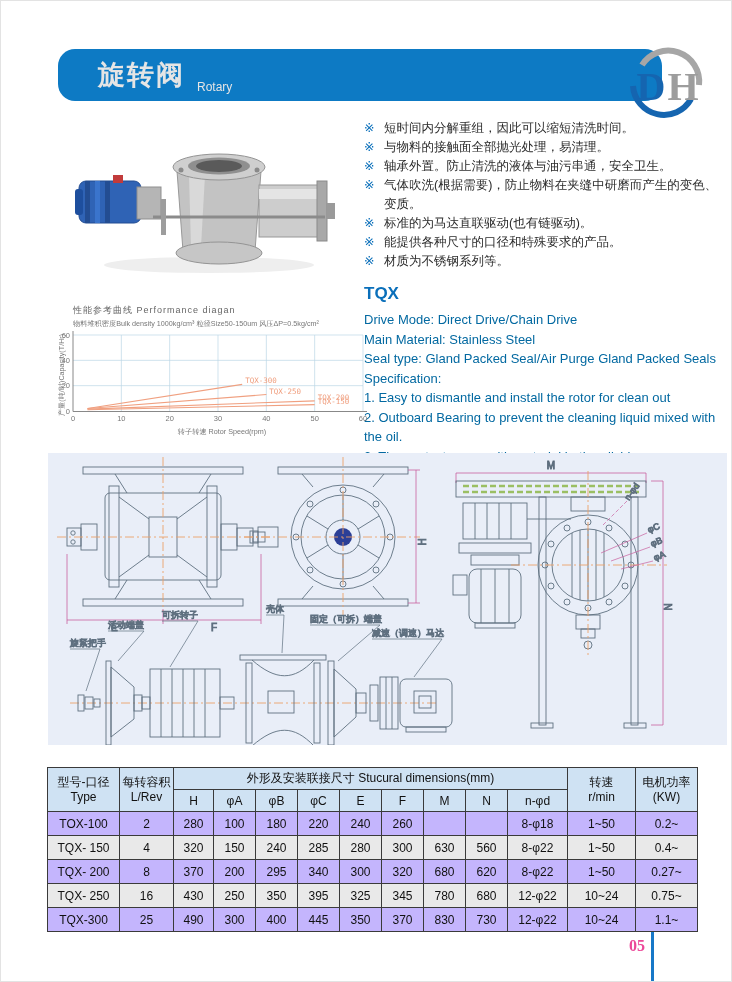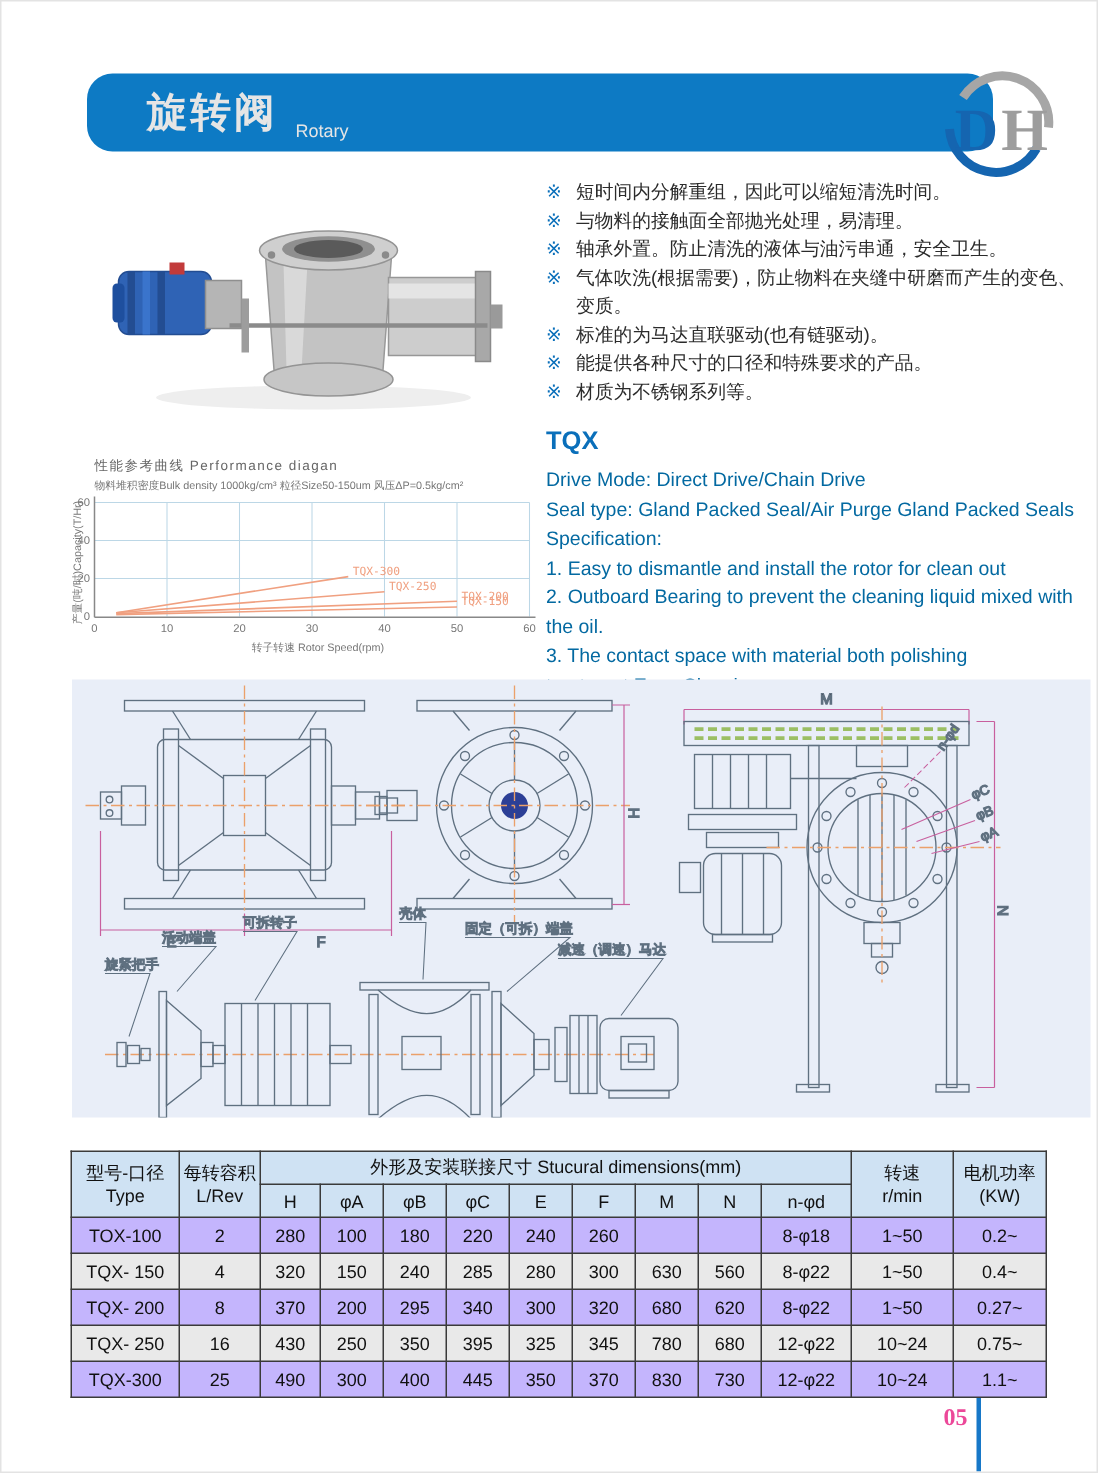--- a/index.html
+++ b/index.html
@@ -15,21 +15,21 @@
   .col-right{position:absolute;left:363px;top:118px;width:364px;}
   .sec-heading{color:#0a6fba;font-weight:bold;font-size:17px;margin:0 0 6px 0;}
   ul.bullets{list-style:none;margin:0;padding:0;font-size:12.5px;color:#2b2b2b;line-height:19px;}
   ul.bullets li{display:flex;}
   ul.bullets .mk{color:#0a6fba;width:20px;flex:0 0 20px;}
   .tqx-block{position:absolute;left:363px;top:283px;width:364px;}
   .tqx-lines div{font-size:13px;color:#0369a1;line-height:19.5px;}
   
   .photo{position:absolute;left:68px;top:128px;width:268px;height:152px;}
   
-  .chart-wrap{position:absolute;left:46px;top:302px;width:318px;height:134px;}
+  .chart-wrap{position:absolute;left:56px;top:302px;width:318px;height:134px;}
   .ct{font-size:9px;fill:#666;letter-spacing:1px;}
   .cs{font-size:7.2px;fill:#777;}
   .tick{font-size:7.5px;fill:#777;}
   .series-label{font-size:7.5px;font-family:"DejaVu Sans Mono",monospace;}
   
   .panel{position:absolute;left:47px;top:452px;width:679px;height:292px;background:#e9eef8;}
   .dwg-label{font-size:9px;fill:#333;}
   .dim-label{font-size:10px;fill:#445;}
   
   .spec-table{position:absolute;left:46px;top:766px;border-collapse:collapse;table-layout:fixed;
@@ -127,20 +127,21 @@
           <span class="mk">※</span>
           <span>材质为不锈钢系列等。</span>
         </li>
     </ul>
   </div>
 
   <div class="tqx-block">
     <div class="sec-heading">TQX</div>
     <div class="tqx-lines">
       <div>Drive Mode: Direct Drive/Chain Drive</div>
+      <div>Main Material: Stainless Steel</div>
       <div>Seal type: Gland Packed Seal/Air Purge Gland Packed Seals</div>
       <div>Specification:</div>
       <div>1. Easy to dismantle and install the rotor for clean out</div>
       <div>2. Outboard Bearing to prevent the cleaning liquid mixed with the oil.</div>
       <div>3. The contact space with material both polishing treatment,Easy Cleaning</div>
     </div>
   </div>
 
   <div class="chart-wrap">
     <svg id="perf-chart" width="318" height="134">

